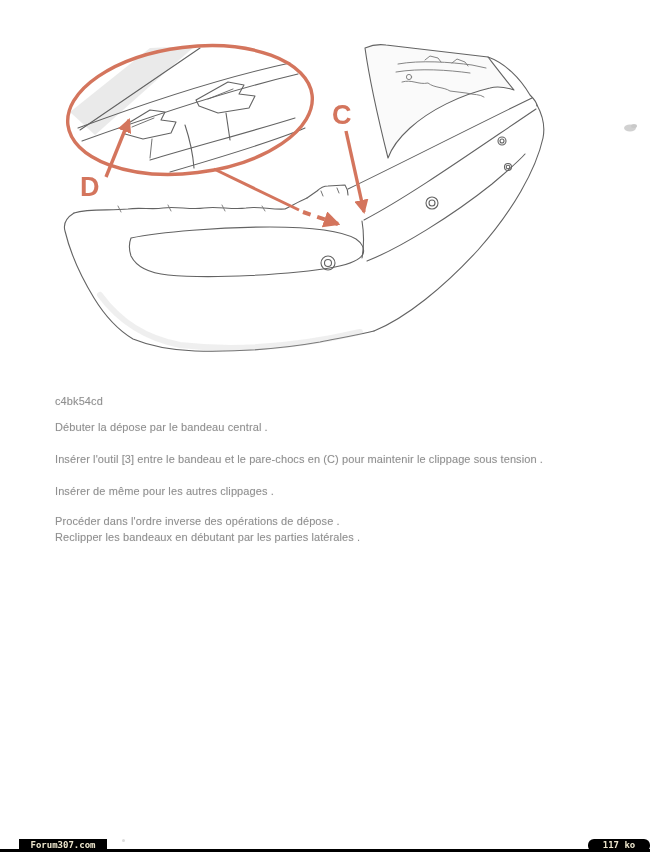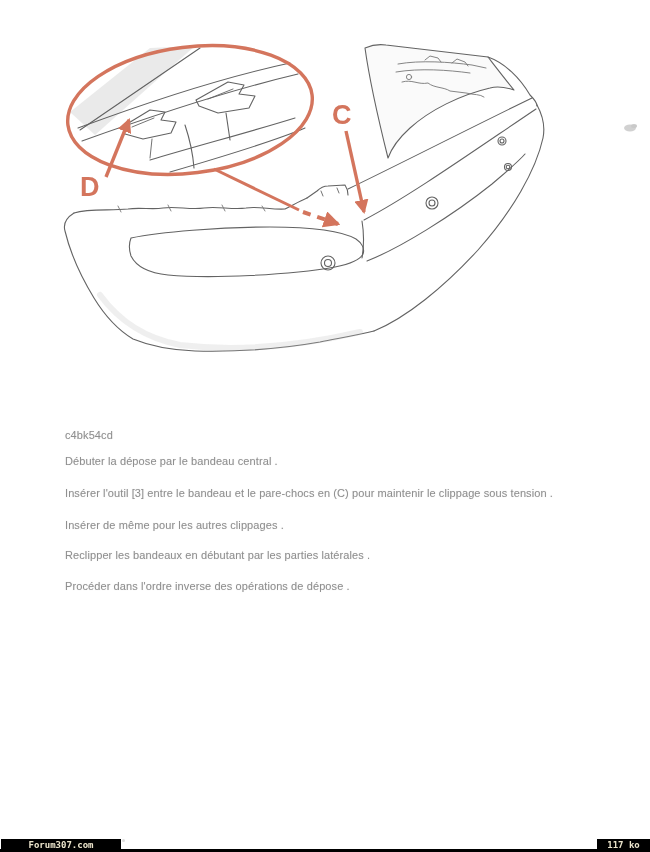--- a/index.html
+++ b/index.html
@@ -10,39 +10,38 @@
   }
   
   .diagram{position:absolute;left:0;top:0;width:650px;height:385px;}
   .annot{stroke:#d4755d;}
   .annot-label{
     fill:#d4755d;font-family:"Liberation Sans",sans-serif;
     font-weight:bold;font-size:27px;
   }
   
   .textblock{
-    position:absolute;left:65px;top:393px;width:552px;
+    position:absolute;left:55px;top:393px;width:552px;
     color:#8f8f8f;font-size:11px;line-height:16px;letter-spacing:0.1px;
     text-shadow:0 0 1px rgba(160,160,160,0.35);
-    margin-top:34px;
   }
   .textblock p{margin:0;}
   
   .smudge{position:absolute;border-radius:50%;background:#a8a8a8;opacity:.4;}
   
   .footer-strip{
     position:absolute;left:0;bottom:0;width:650px;height:3px;background:#000;
   }
   .footer-box{
     position:absolute;bottom:0;height:13px;background:#000;
     color:#ece5cc;font-family:"DejaVu Sans Mono",monospace;
     font-size:9px;font-weight:bold;line-height:13px;text-align:center;
   }
-  .footer-box.left{left:1px;width:120px;}
-  .footer-box.right{right:0;width:53px;}
+  .footer-box.left{left:19px;width:88px;}
+  .footer-box.right{right:0;width:62px;border-radius:6px;}
 </style>
 </head>
 <body>
 
 <svg class="diagram" viewBox="0 0 650 385" xmlns="http://www.w3.org/2000/svg">
   <defs>
     <marker id="ah" viewBox="0 0 10 10" refX="8.5" refY="5" markerWidth="4.2" markerHeight="4.2" orient="auto-start-reverse">
       <path d="M0,0 L10,5 L0,10 z" fill="#d4755d"></path>
     </marker>
   </defs>
@@ -159,22 +158,22 @@
     <ellipse cx="630" cy="128" rx="6" ry="3.5" fill="#9a9a9a"></ellipse>
     <ellipse cx="634" cy="126" rx="3" ry="2" fill="#8a8a8a"></ellipse>
   </g>
 </svg>
 
 <div class="textblock">
   <p style="margin:0 0 10px 0">c4bk54cd</p>
   <p style="margin:0 0 16px 0">Débuter la dépose par le bandeau central .</p>
   <p style="margin:0 0 16px 0">Insérer l'outil [3] entre le bandeau et le pare-chocs en (C) pour maintenir le clippage sous tension .</p>
   <p style="margin:0 0 14px 0">Insérer de même pour les autres clippages .</p>
+  <p style="margin:0">Procéder dans l'ordre inverse des opérations de dépose .</p>
   <p style="margin:0 0 15px 0">Reclipper les bandeaux en débutant par les parties latérales .</p>
-  <p style="margin:0">Procéder dans l'ordre inverse des opérations de dépose .</p>
 </div>
 
 <div class="smudge" style="left:122px;top:839px;width:3px;height:3px;"></div>
 
 <div class="footer-strip"></div>
 <div class="footer-box left">
   <span>Forum307.com</span>
 </div>
 <div class="footer-box right">
   <span>117 ko</span>

